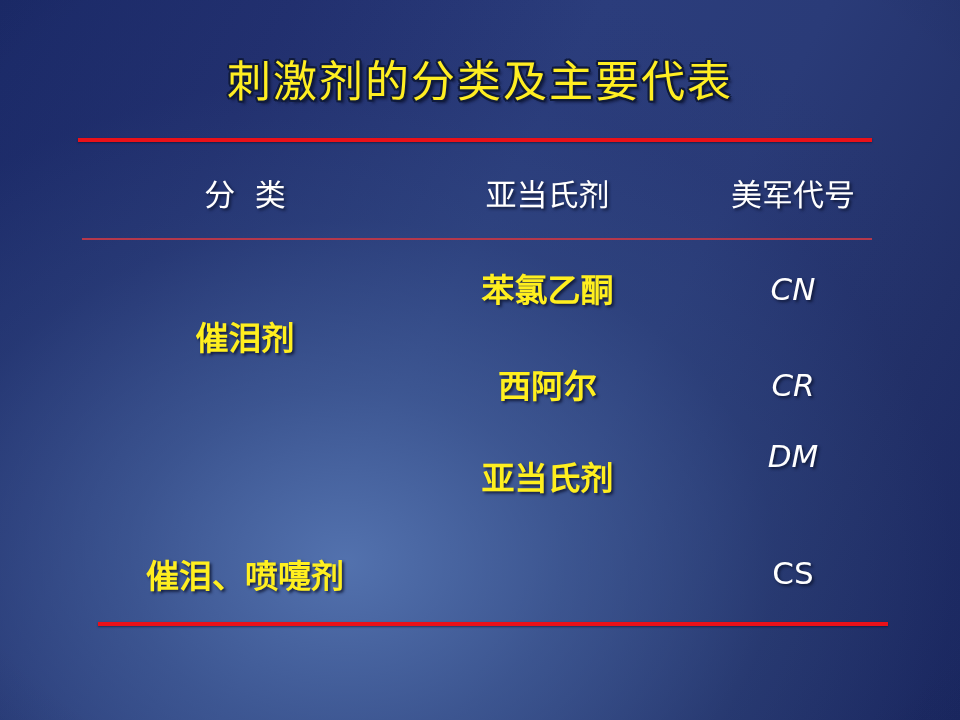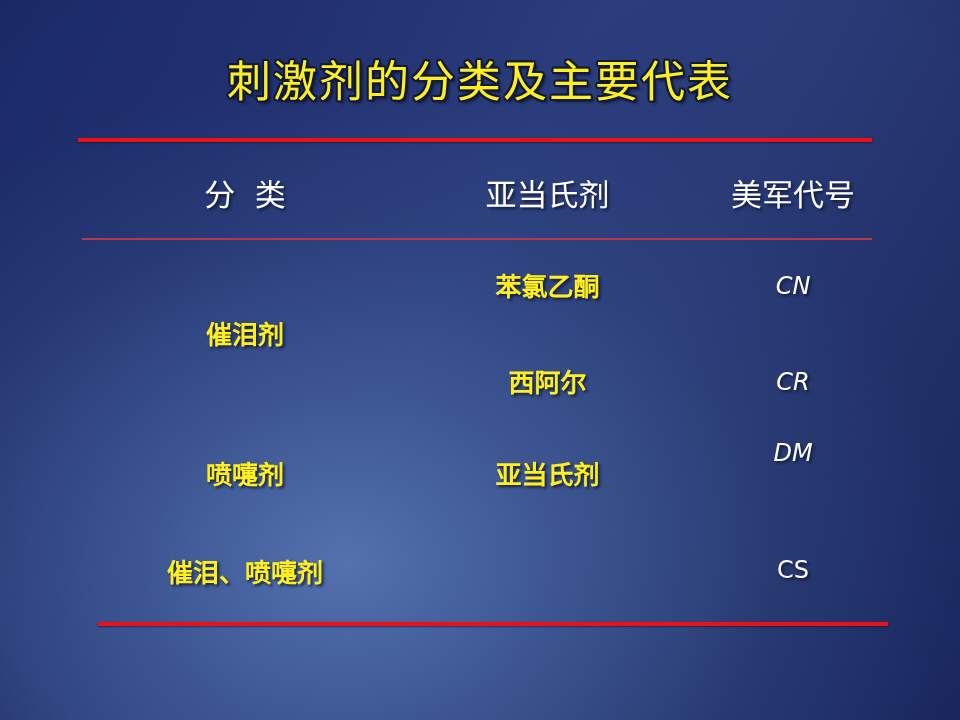--- a/index.html
+++ b/index.html
@@ -117,28 +117,28 @@
   }
 
   .head-cell {
     font-size: 31px;
     color: #ffffff;
     text-shadow: 2px 2px 3px rgba(10, 16, 42, 0.75);
   }
 
   .cat-cell,
   .agent-cell {
-    font-size: 26px;
+    font-size: 33px;
     font-weight: bold;
     color: #ffef1f;
     text-shadow: 2px 2px 3px rgba(10, 16, 42, 0.8);
   }
 
   .code-cell {
-    font-size: 24px;
+    font-size: 31px;
     color: #ffffff;
     font-style: italic;
     text-shadow: 2px 2px 3px rgba(10, 16, 42, 0.75);
   }
   .code-cell.upright {
     font-style: normal;
   }
 
   
   .col-cat   { left: 110px; width: 270px; text-align: center; }
@@ -161,21 +161,20 @@
     <div class="cell head-cell col-cat" style="top:180px;">分  类</div>
     <div class="cell head-cell col-agent" style="top:180px;">亚当氏剂</div>
     <div class="cell head-cell col-code" style="top:180px;">美军代号</div>
 
     <div class="cell cat-cell col-cat" style="top:322px;">催泪剂</div>
     <div class="cell agent-cell col-agent" style="top:274px;">苯氯乙酮</div>
     <div class="cell code-cell col-code" style="top:274px;">CN</div>
     <div class="cell agent-cell col-agent" style="top:370px;">西阿尔</div>
     <div class="cell code-cell col-code" style="top:370px;">CR</div>
 
-    <div class="cell cat-cell col-cat" style="top:462px;">喷嚏剂</div>
     <div class="cell agent-cell col-agent" style="top:462px;">亚当氏剂</div>
     <div class="cell code-cell col-code" style="top:441px;">DM</div>
 
     <div class="cell cat-cell col-cat" style="top:560px;">催泪、喷嚏剂</div>
     <div class="cell code-cell col-code upright" style="top:558px;">CS</div>
 
   </div>
 </div>
 
 </body></html>

